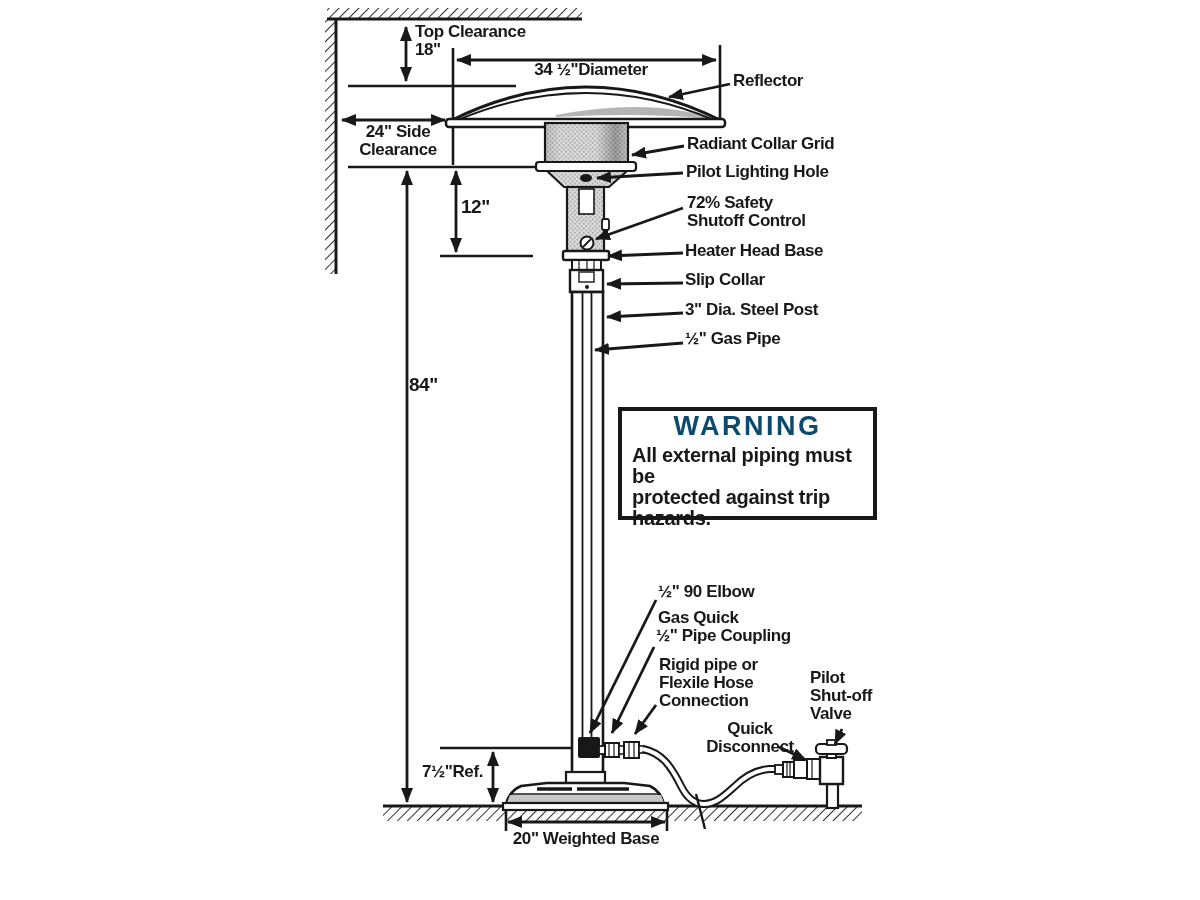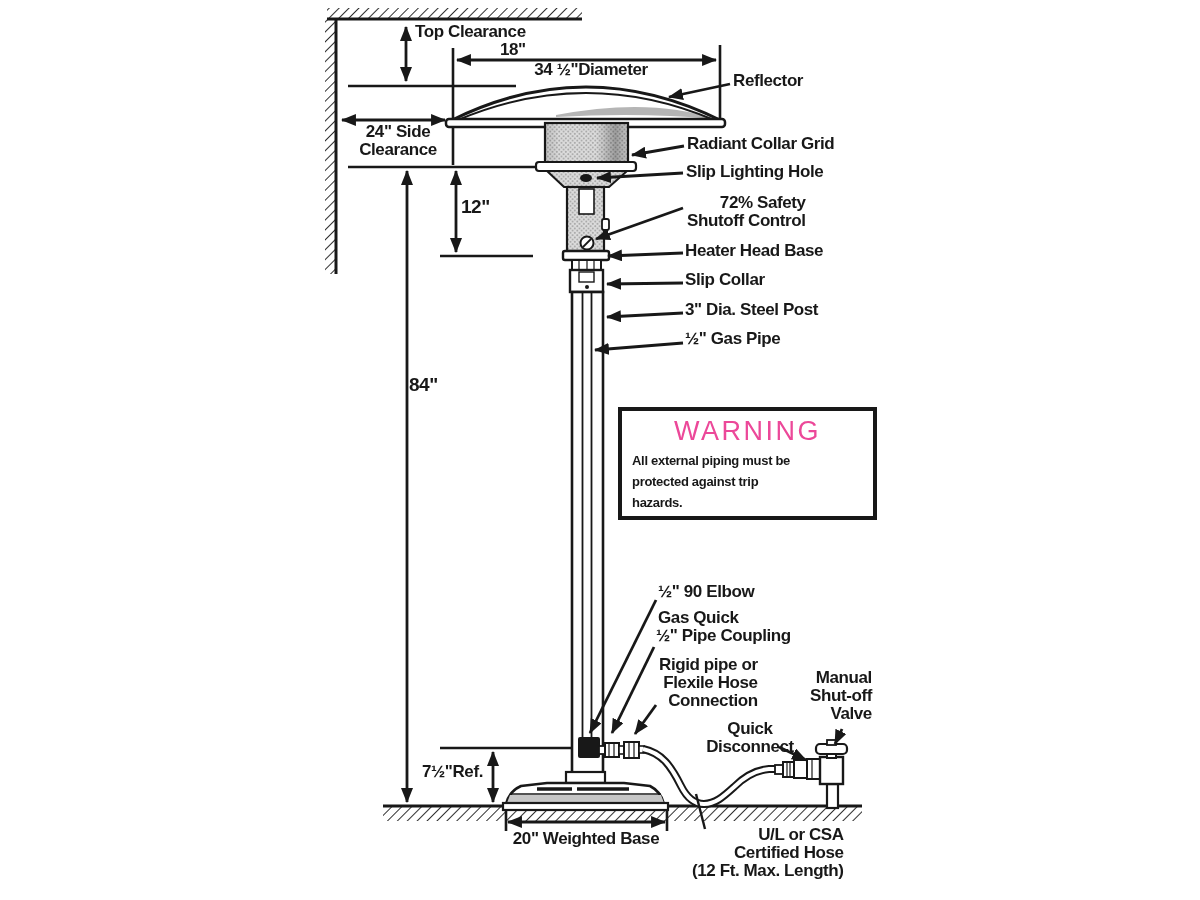--- a/index.html
+++ b/index.html
@@ -1,27 +1,27 @@
 <!DOCTYPE html>
 <html><head>
 <meta charset="utf-8">
 <style>
   html,body{margin:0;padding:0;background:#fff;}
   .stage{position:relative;width:1200px;height:900px;background:#fff;overflow:hidden;
          font-family:"Liberation Sans",sans-serif;color:#181818;}
   .stage svg{position:absolute;left:0;top:0;}
   .lbl{position:absolute;font-weight:bold;font-size:17px;line-height:18px;
-       letter-spacing:-0.4px;white-space:pre-line;color:#181818;z-index:3;text-align:right;}
+       letter-spacing:-0.4px;white-space:pre-line;color:#181818;z-index:3;}
   .lbl.center{transform:translateX(-50%);text-align:center;}
   .lbl.dim{font-size:19px;letter-spacing:-0.5px;}
   .warning-box{position:absolute;left:618px;top:407px;width:259px;height:113px;
        box-sizing:border-box;border:4px solid #181818;background:#fff;z-index:3;}
-  .warning-title{font-weight:normal;font-size:27px;letter-spacing:2.5px;text-align:center;
-       margin-top:5px;color:#ec4899;}
-  .warning-body{font-weight:bold;font-size:13px;line-height:21px;margin:3px 0 0 10px;
+  .warning-title{font-weight:bold;font-size:27px;letter-spacing:2.5px;text-align:center;
+       color:#0c4a6e;}
+  .warning-body{font-weight:bold;font-size:20px;line-height:21px;margin:3px 0 0 10px;
        white-space:pre-line;letter-spacing:-0.3px;color:#181818;}
 </style>
 </head>
 <body>
 
 <div class="stage">
 
 <svg width="1200" height="900" viewBox="0 0 1200 900">
   <defs>
     <marker id="ah" viewBox="0 0 10 8" refX="9.3" refY="4" markerWidth="15" markerHeight="12" orient="auto-start-reverse" markerUnits="userSpaceOnUse">
@@ -177,45 +177,42 @@
   </g>
 </svg>
 
 <div class="lbl" style="left:415px;top:23px">Top Clearance
 18"</div>
 <div class="lbl center" style="left:591px;top:61px">34 ½"Diameter</div>
 <div class="lbl" style="left:733px;top:72px">Reflector</div>
 <div class="lbl center" style="left:398px;top:123px">24" Side
 Clearance</div>
 <div class="lbl" style="left:687px;top:135px">Radiant Collar Grid</div>
-<div class="lbl" style="left:686px;top:163px">Slip Lighting Hole</div>
+<div class="lbl" style="left:686px;top:163px">Pilot Lighting Hole</div>
 <div class="lbl" style="left:687px;top:194px">72% Safety
 Shutoff Control</div>
 <div class="lbl" style="left:685px;top:242px">Heater Head Base</div>
 <div class="lbl" style="left:685px;top:271px">Slip Collar</div>
 <div class="lbl" style="left:685px;top:301px">3" Dia. Steel Post</div>
 <div class="lbl" style="left:685px;top:330px">½" Gas Pipe</div>
 <div class="lbl dim" style="left:461px;top:198px">12"</div>
 <div class="lbl dim" style="left:409px;top:376px">84"</div>
 <div class="lbl" style="left:658px;top:583px">½" 90 Elbow</div>
 <div class="lbl" style="left:658px;top:609px">Gas Quick</div>
 <div class="lbl" style="left:656px;top:627px">½" Pipe Coupling</div>
 <div class="lbl" style="left:659px;top:656px">Rigid pipe or
 Flexile Hose
 Connection</div>
-<div class="lbl" style="left:810px;top:669px">Manual
+<div class="lbl" style="left:810px;top:669px">Pilot
 Shut-off
 Valve</div>
 <div class="lbl center" style="left:750px;top:720px">Quick
 Disconnect</div>
 <div class="lbl" style="left:422px;top:763px">7½"Ref.</div>
 <div class="lbl center" style="left:586px;top:830px">20" Weighted Base</div>
-<div class="lbl" style="left:692px;top:826px">U/L or CSA
-Certified Hose
-(12 Ft. Max. Length)</div>
 
 <div class="warning-box">
   <div class="warning-title">WARNING</div>
   <div class="warning-body">All external piping must be
 protected against trip
 hazards.</div>
 </div>
 
 </div>
 

